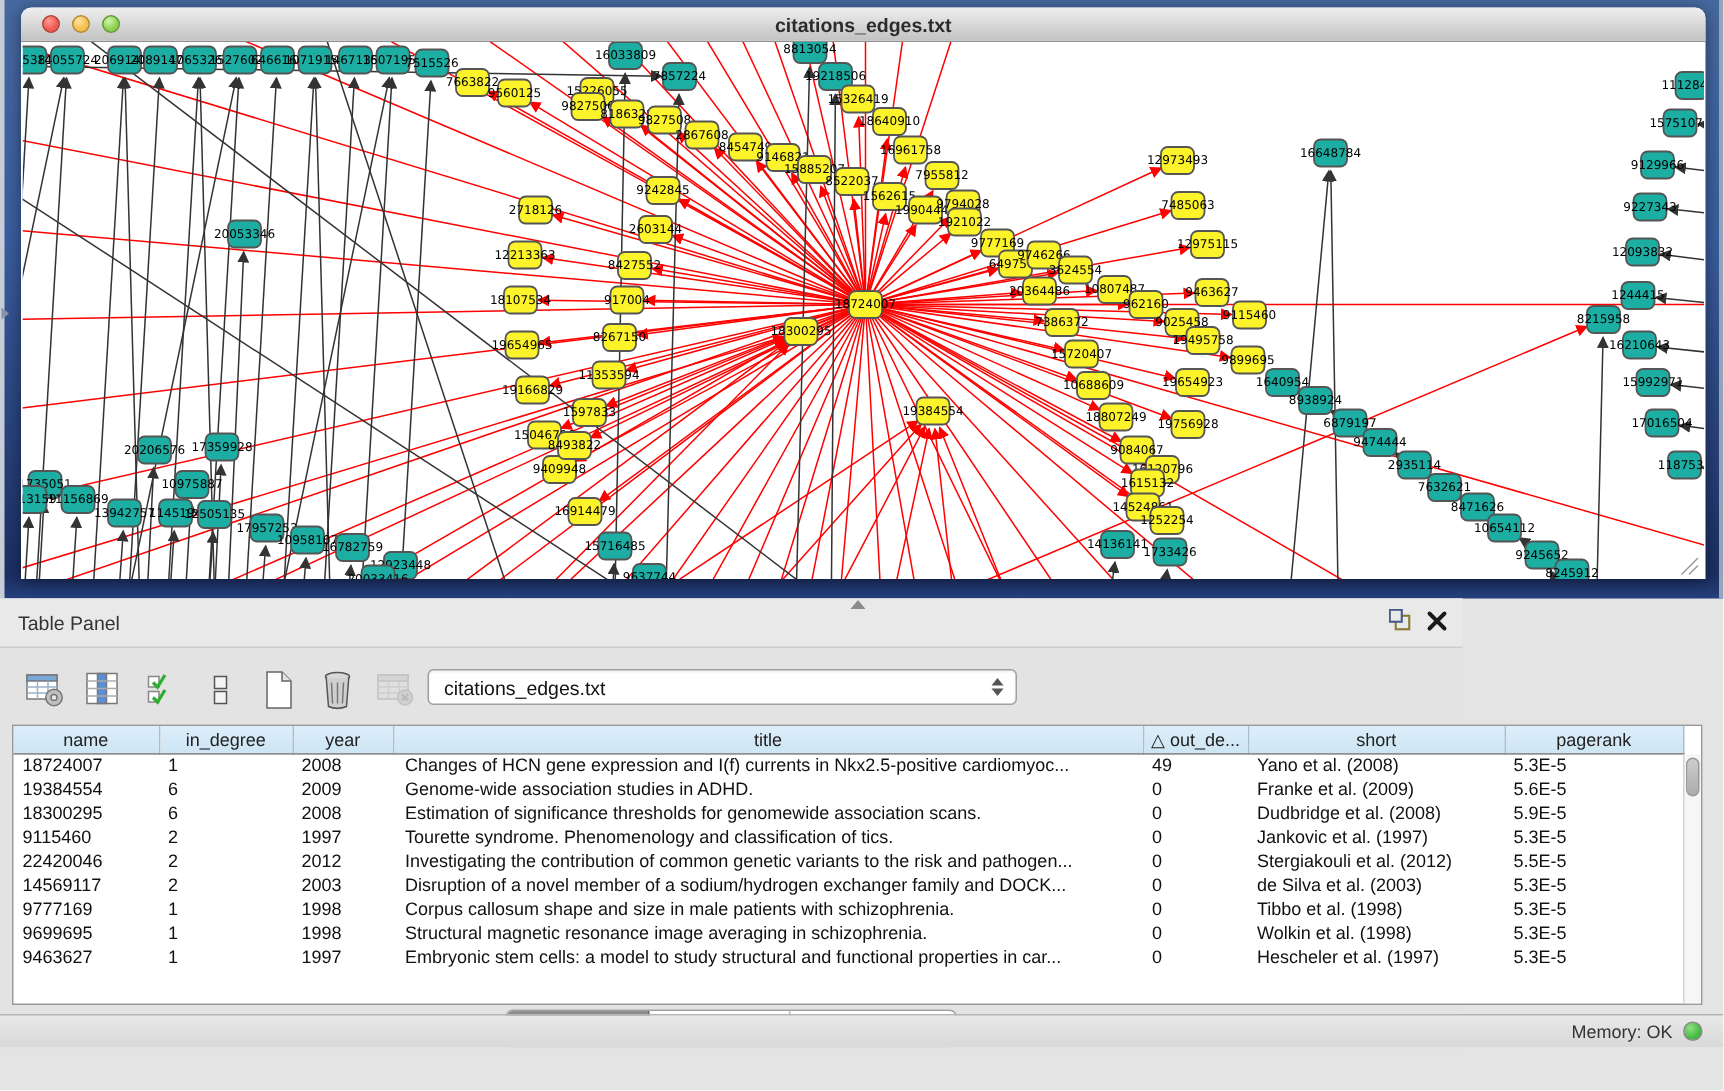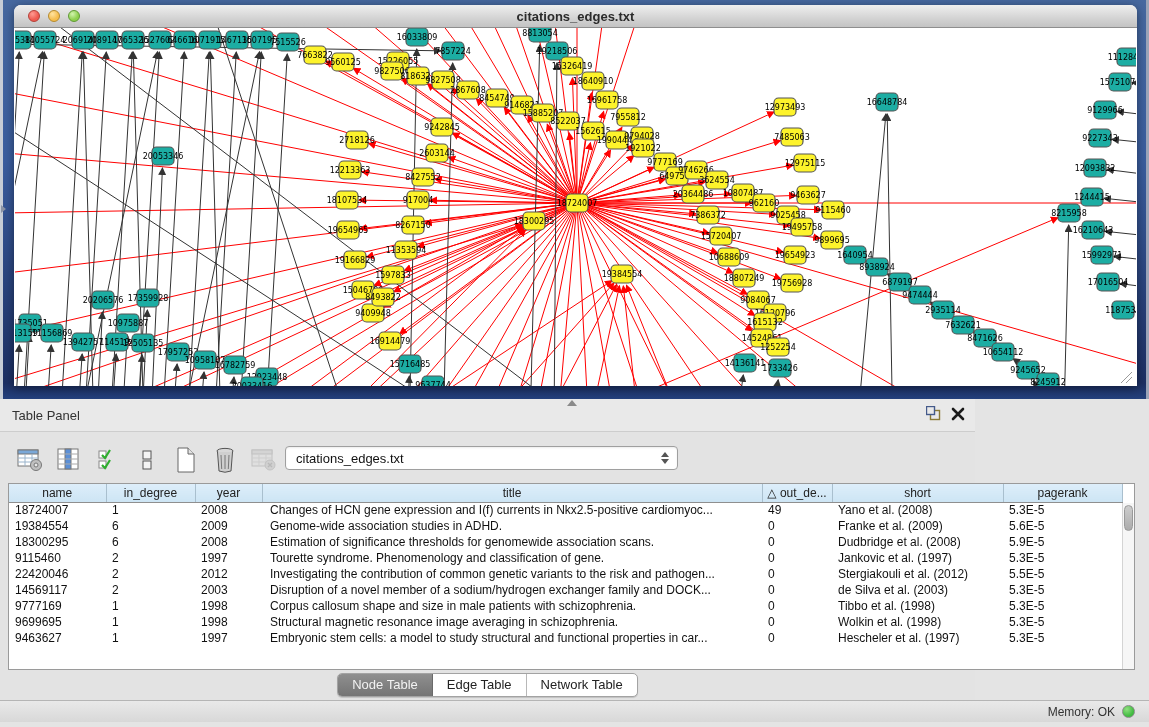--- a/index.html
+++ b/index.html
@@ -63,21 +63,21 @@
   .vthumb { position:absolute; left:1px; top:2px; width:9px; height:26px; border-radius:5px;
     background:linear-gradient(180deg,#cdcdcd,#ababab); border:1px solid #999; }
 
   .tabs { position:absolute; left:0; right:0; top:274px; display:flex; justify-content:center; }
   .seg { display:flex; border:1px solid #a3a3a3; border-radius:5px; overflow:hidden; background:#fff;
     box-shadow:0 1px 1px rgba(0,0,0,.15); }
   .seg .tab { padding:3px 14px 4px; font-size:13px; color:#222; border-right:1px solid #b8b8b8; cursor:default; }
   .seg .tab:last-child { border-right:none; }
   .seg .tab.active { background:linear-gradient(180deg,#8f8f8f,#747474); color:#f2f2f2; border-right-color:#6a6a6a; }
 
-  .status-bar { position:absolute; left:0; top:700px; width:1149px; height:22px;
+  .status-bar { position:absolute; left:0; top:676px; width:1149px; height:22px;
     background:linear-gradient(180deg,#e9e9e9,#d8d8d8); border-top:1px solid #b5b5b5;
     display:flex; align-items:center; justify-content:flex-end; gap:7px; padding-right:14px; }
   .mem-label { font-size:12px; color:#333; }
   .mem-dot { width:13px; height:13px; border-radius:50%;
     background:radial-gradient(circle at 35% 30%, #90e07f,#41bb41 65%); border:1px solid #8a8a8a; }
 </style>
 </head>
 <body>
 <div id="app">
 
@@ -656,21 +656,21 @@
               <td>2008</td>
               <td class="c-title">Estimation of significance thresholds for genomewide association scans.</td>
               <td>0</td>
               <td>Dudbridge et al. (2008)</td>
               <td>5.9E-5</td>
             </tr>
             <tr>
               <td>9115460</td>
               <td>2</td>
               <td>1997</td>
-              <td class="c-title">Tourette syndrome. Phenomenology and classification of gene.</td>
+              <td class="c-title">Tourette syndrome. Phenomenology and classification of tics.</td>
               <td>0</td>
               <td>Jankovic et al. (1997)</td>
               <td>5.3E-5</td>
             </tr>
             <tr>
               <td>22420046</td>
               <td>2</td>
               <td>2012</td>
               <td class="c-title">Investigating the contribution of common genetic variants to the risk and pathogen...</td>
               <td>0</td>

